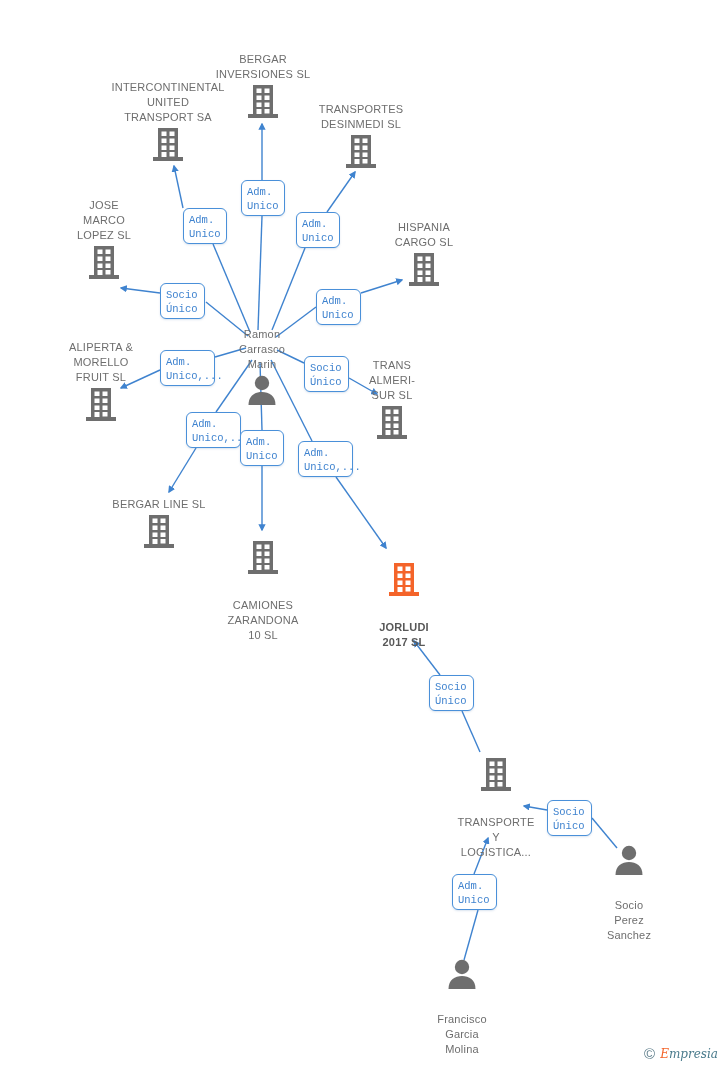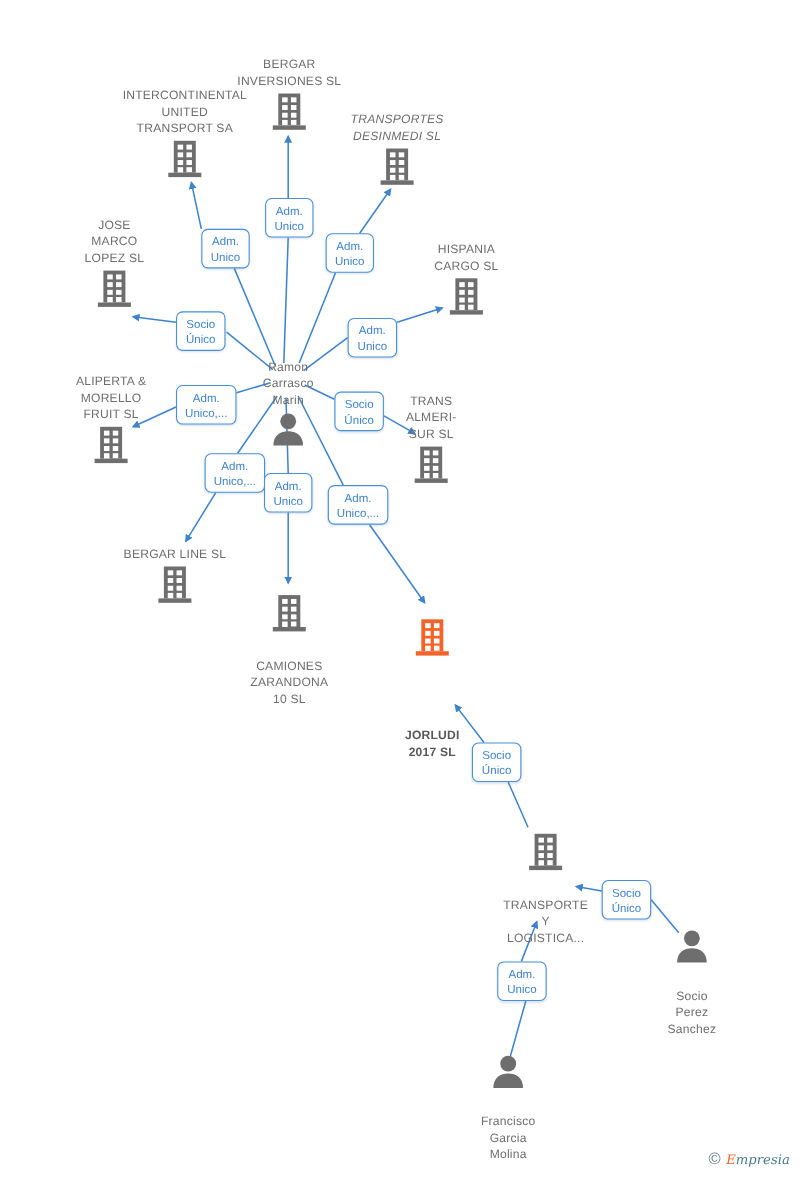--- a/index.html
+++ b/index.html
@@ -18,24 +18,24 @@
   .node.focus .cap{color:#585858;font-weight:700;}
   .node.person .cap{color:#6e6e6e;}
   .node.cap-above{flex-direction:column-reverse;}
   .node.cap-above .cap{margin-bottom:2px;}
   .node.cap-below .cap{margin-top:18px;}
 
   
   .elabel{
     position:absolute;box-sizing:border-box;
     background:#ffffff;border:1.3px solid #4a90d9;border-radius:6px;
-    color:#3f83cf;font-size:10.5px;line-height:14px;text-align:center;
+    color:#3f83cf;font-size:10.5px;line-height:14px;text-align:left;
     padding:4px 5px 5px;white-space:pre-line;
     box-shadow:0 1px 2px rgba(90,130,180,.22);
-    font-family:Liberation Sans, sans-serif;
+    font-family:Liberation Mono, monospace;
   }
 
   
   #watermark{
     position:absolute;right:10px;bottom:8px;display:flex;align-items:center;
     gap:5px;font-size:17px;user-select:none;
   }
   #watermark .c{color:#5f7f8c;font-size:15px;}
   #watermark .brand{font-family:"DejaVu Serif",serif;font-style:italic;font-size:12px;}
   #watermark .brand .e{color:#f4642a;}
@@ -109,21 +109,21 @@
             <rect x="17.5" y="11.5" width="5" height="4.5" fill="#fff"></rect>
             <rect x="9.5" y="18.5" width="5" height="4.5" fill="#fff"></rect>
             <rect x="17.5" y="18.5" width="5" height="4.5" fill="#fff"></rect>
             <rect x="9.5" y="25" width="5" height="5" fill="#fff"></rect>
             <rect x="17.5" y="25" width="5" height="4.5" fill="#fff"></rect>
             <rect x="1" y="30" width="30" height="4" fill="#6e6e6e"></rect>
           </svg></span>
         <span class="cap">BERGAR
 INVERSIONES SL</span>
       </div>
-      <div class="node cap-above" style="left: 361px; top: 102px; font-style: italic;">
+      <div class="node cap-above" style="left: 361px; top: 102px;">
         <span class="glyph"><svg width="32" height="36" viewBox="0 0 32 36" aria-hidden="true">
             <rect x="6" y="1" width="20" height="29" fill="#6e6e6e"></rect>
             <rect x="9.5" y="4.5" width="5" height="4.5" fill="#fff"></rect>
             <rect x="17.5" y="4.5" width="5" height="4.5" fill="#fff"></rect>
             <rect x="9.5" y="11.5" width="5" height="4.5" fill="#fff"></rect>
             <rect x="17.5" y="11.5" width="5" height="4.5" fill="#fff"></rect>
             <rect x="9.5" y="18.5" width="5" height="4.5" fill="#fff"></rect>
             <rect x="17.5" y="18.5" width="5" height="4.5" fill="#fff"></rect>
             <rect x="9.5" y="25" width="5" height="5" fill="#fff"></rect>
             <rect x="17.5" y="25" width="5" height="4.5" fill="#fff"></rect>
@@ -224,21 +224,21 @@
             <rect x="9.5" y="18.5" width="5" height="4.5" fill="#fff"></rect>
             <rect x="17.5" y="18.5" width="5" height="4.5" fill="#fff"></rect>
             <rect x="9.5" y="25" width="5" height="5" fill="#fff"></rect>
             <rect x="17.5" y="25" width="5" height="4.5" fill="#fff"></rect>
             <rect x="1" y="30" width="30" height="4" fill="#6e6e6e"></rect>
           </svg></span>
         <span class="cap">CAMIONES
 ZARANDONA
 10 SL</span>
       </div>
-      <div class="node focus cap-below" style="left: 393px; top: 562px; gap: 41px;">
+      <div class="node focus cap-below" style="left: 404px; top: 562px;">
         <span class="glyph"><svg width="32" height="36" viewBox="0 0 32 36" aria-hidden="true">
             <rect x="6" y="1" width="20" height="29" fill="#f4642a"></rect>
             <rect x="9.5" y="4.5" width="5" height="4.5" fill="#fff"></rect>
             <rect x="17.5" y="4.5" width="5" height="4.5" fill="#fff"></rect>
             <rect x="9.5" y="11.5" width="5" height="4.5" fill="#fff"></rect>
             <rect x="17.5" y="11.5" width="5" height="4.5" fill="#fff"></rect>
             <rect x="9.5" y="18.5" width="5" height="4.5" fill="#fff"></rect>
             <rect x="17.5" y="18.5" width="5" height="4.5" fill="#fff"></rect>
             <rect x="9.5" y="25" width="5" height="5" fill="#fff"></rect>
             <rect x="17.5" y="25" width="5" height="4.5" fill="#fff"></rect>

